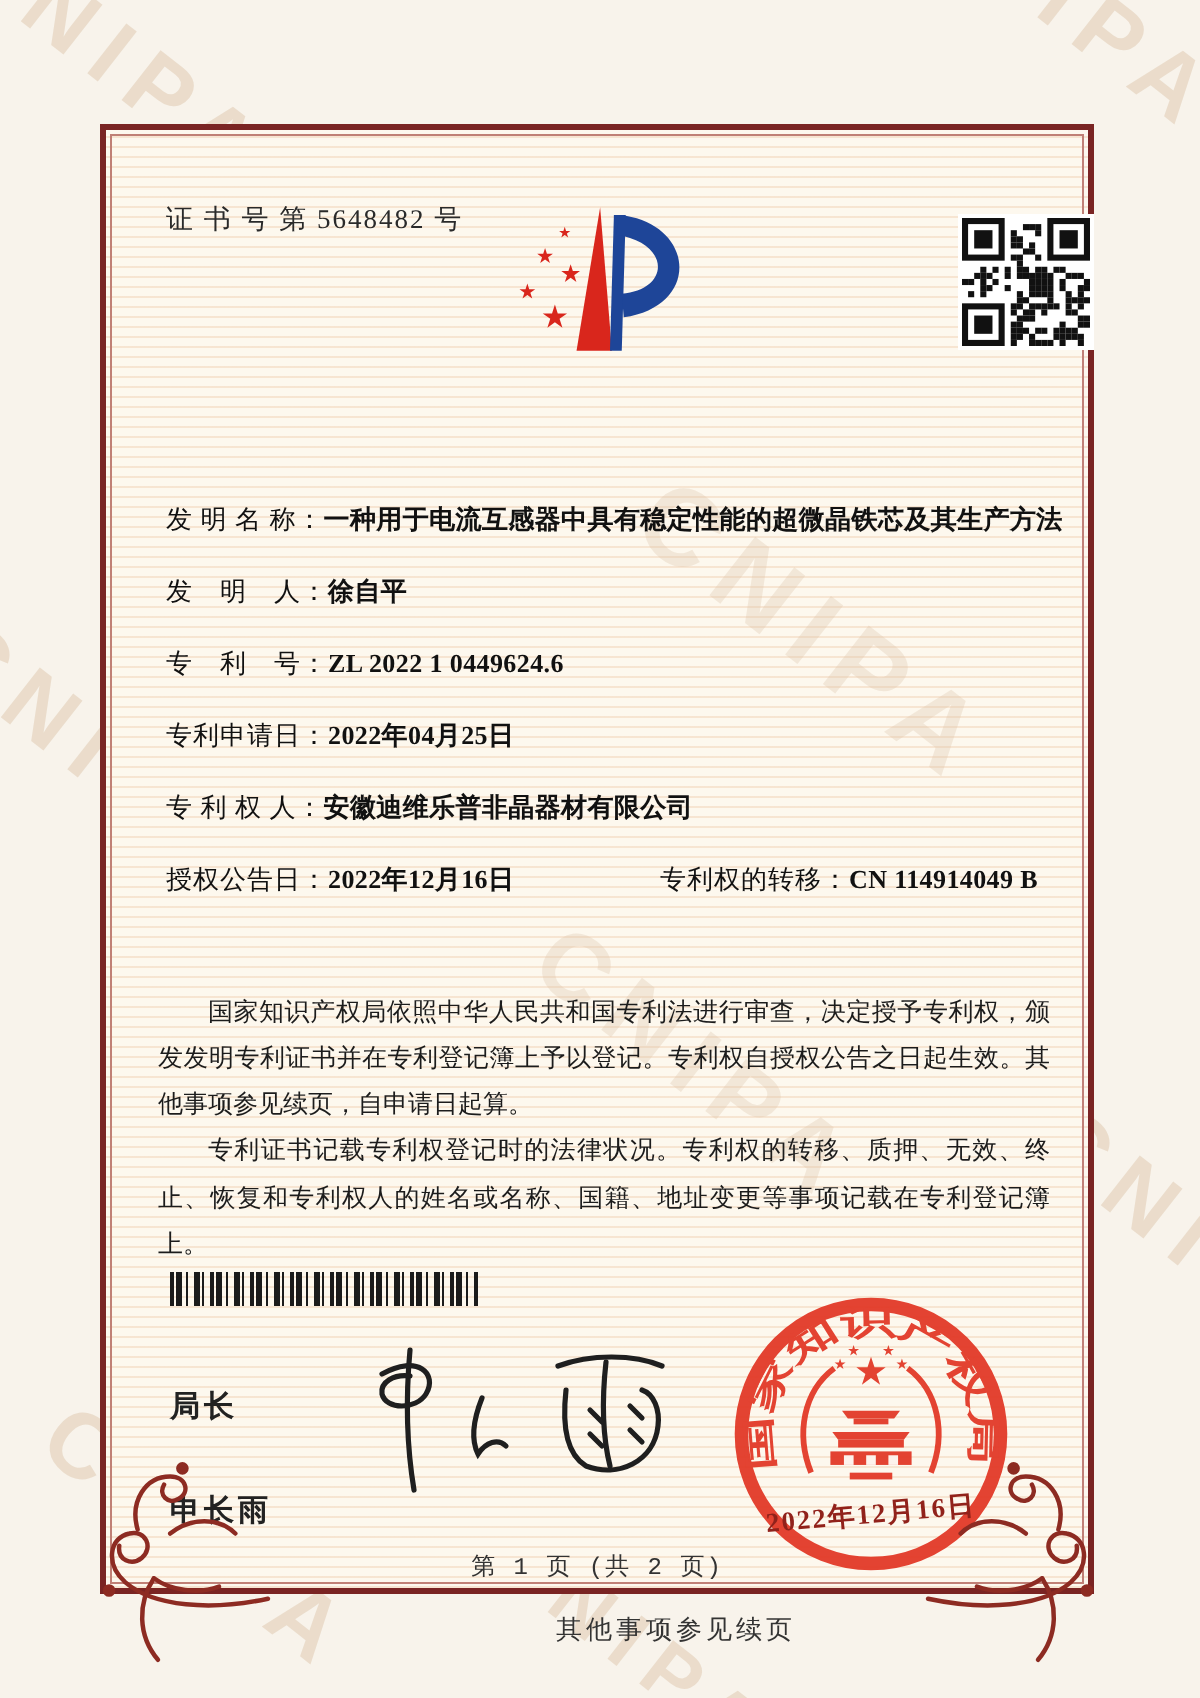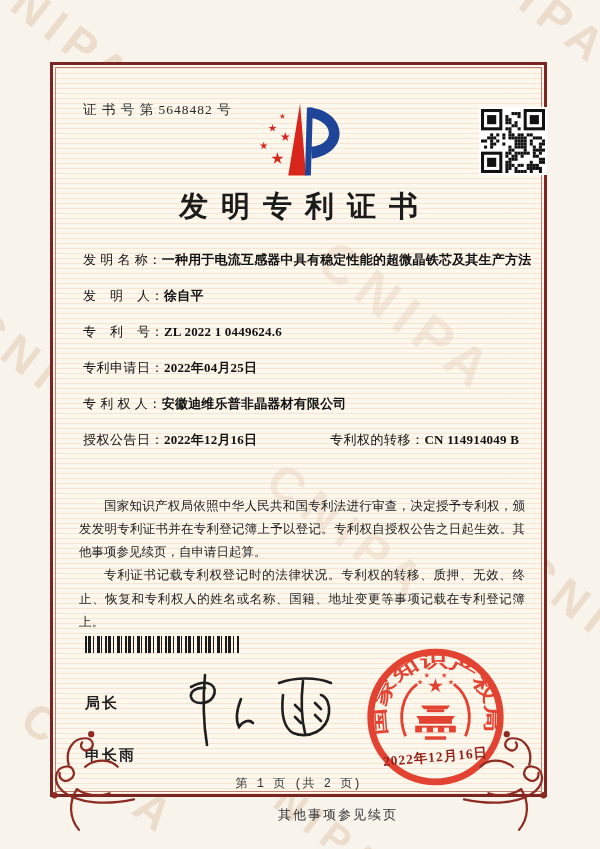--- a/index.html
+++ b/index.html
@@ -245,21 +245,20 @@
             <rect x="11" y="20" width="1" height="1"></rect>
             <rect x="12" y="20" width="1" height="1"></rect>
             <rect x="13" y="20" width="1" height="1"></rect>
             <rect x="14" y="20" width="1" height="1"></rect>
             <rect x="16" y="20" width="1" height="1"></rect>
             <rect x="19" y="20" width="1" height="1"></rect>
           </g>
       </svg>
     </div>
 
-    <div class="title">发明专利证书</div>
 
     <div class="fields">
       <div class="field-row">
         <span class="label">发 明 名 称：</span><span class="value">一种用于电流互感器中具有稳定性能的超微晶铁芯及其生产方法</span>
       </div>
       <div class="field-row">
         <span class="label">发　明　人：</span><span class="value">徐自平</span>
       </div>
       <div class="field-row">
         <span class="label">专　利　号：</span><span class="value">ZL 2022 1 0449624.6</span>

